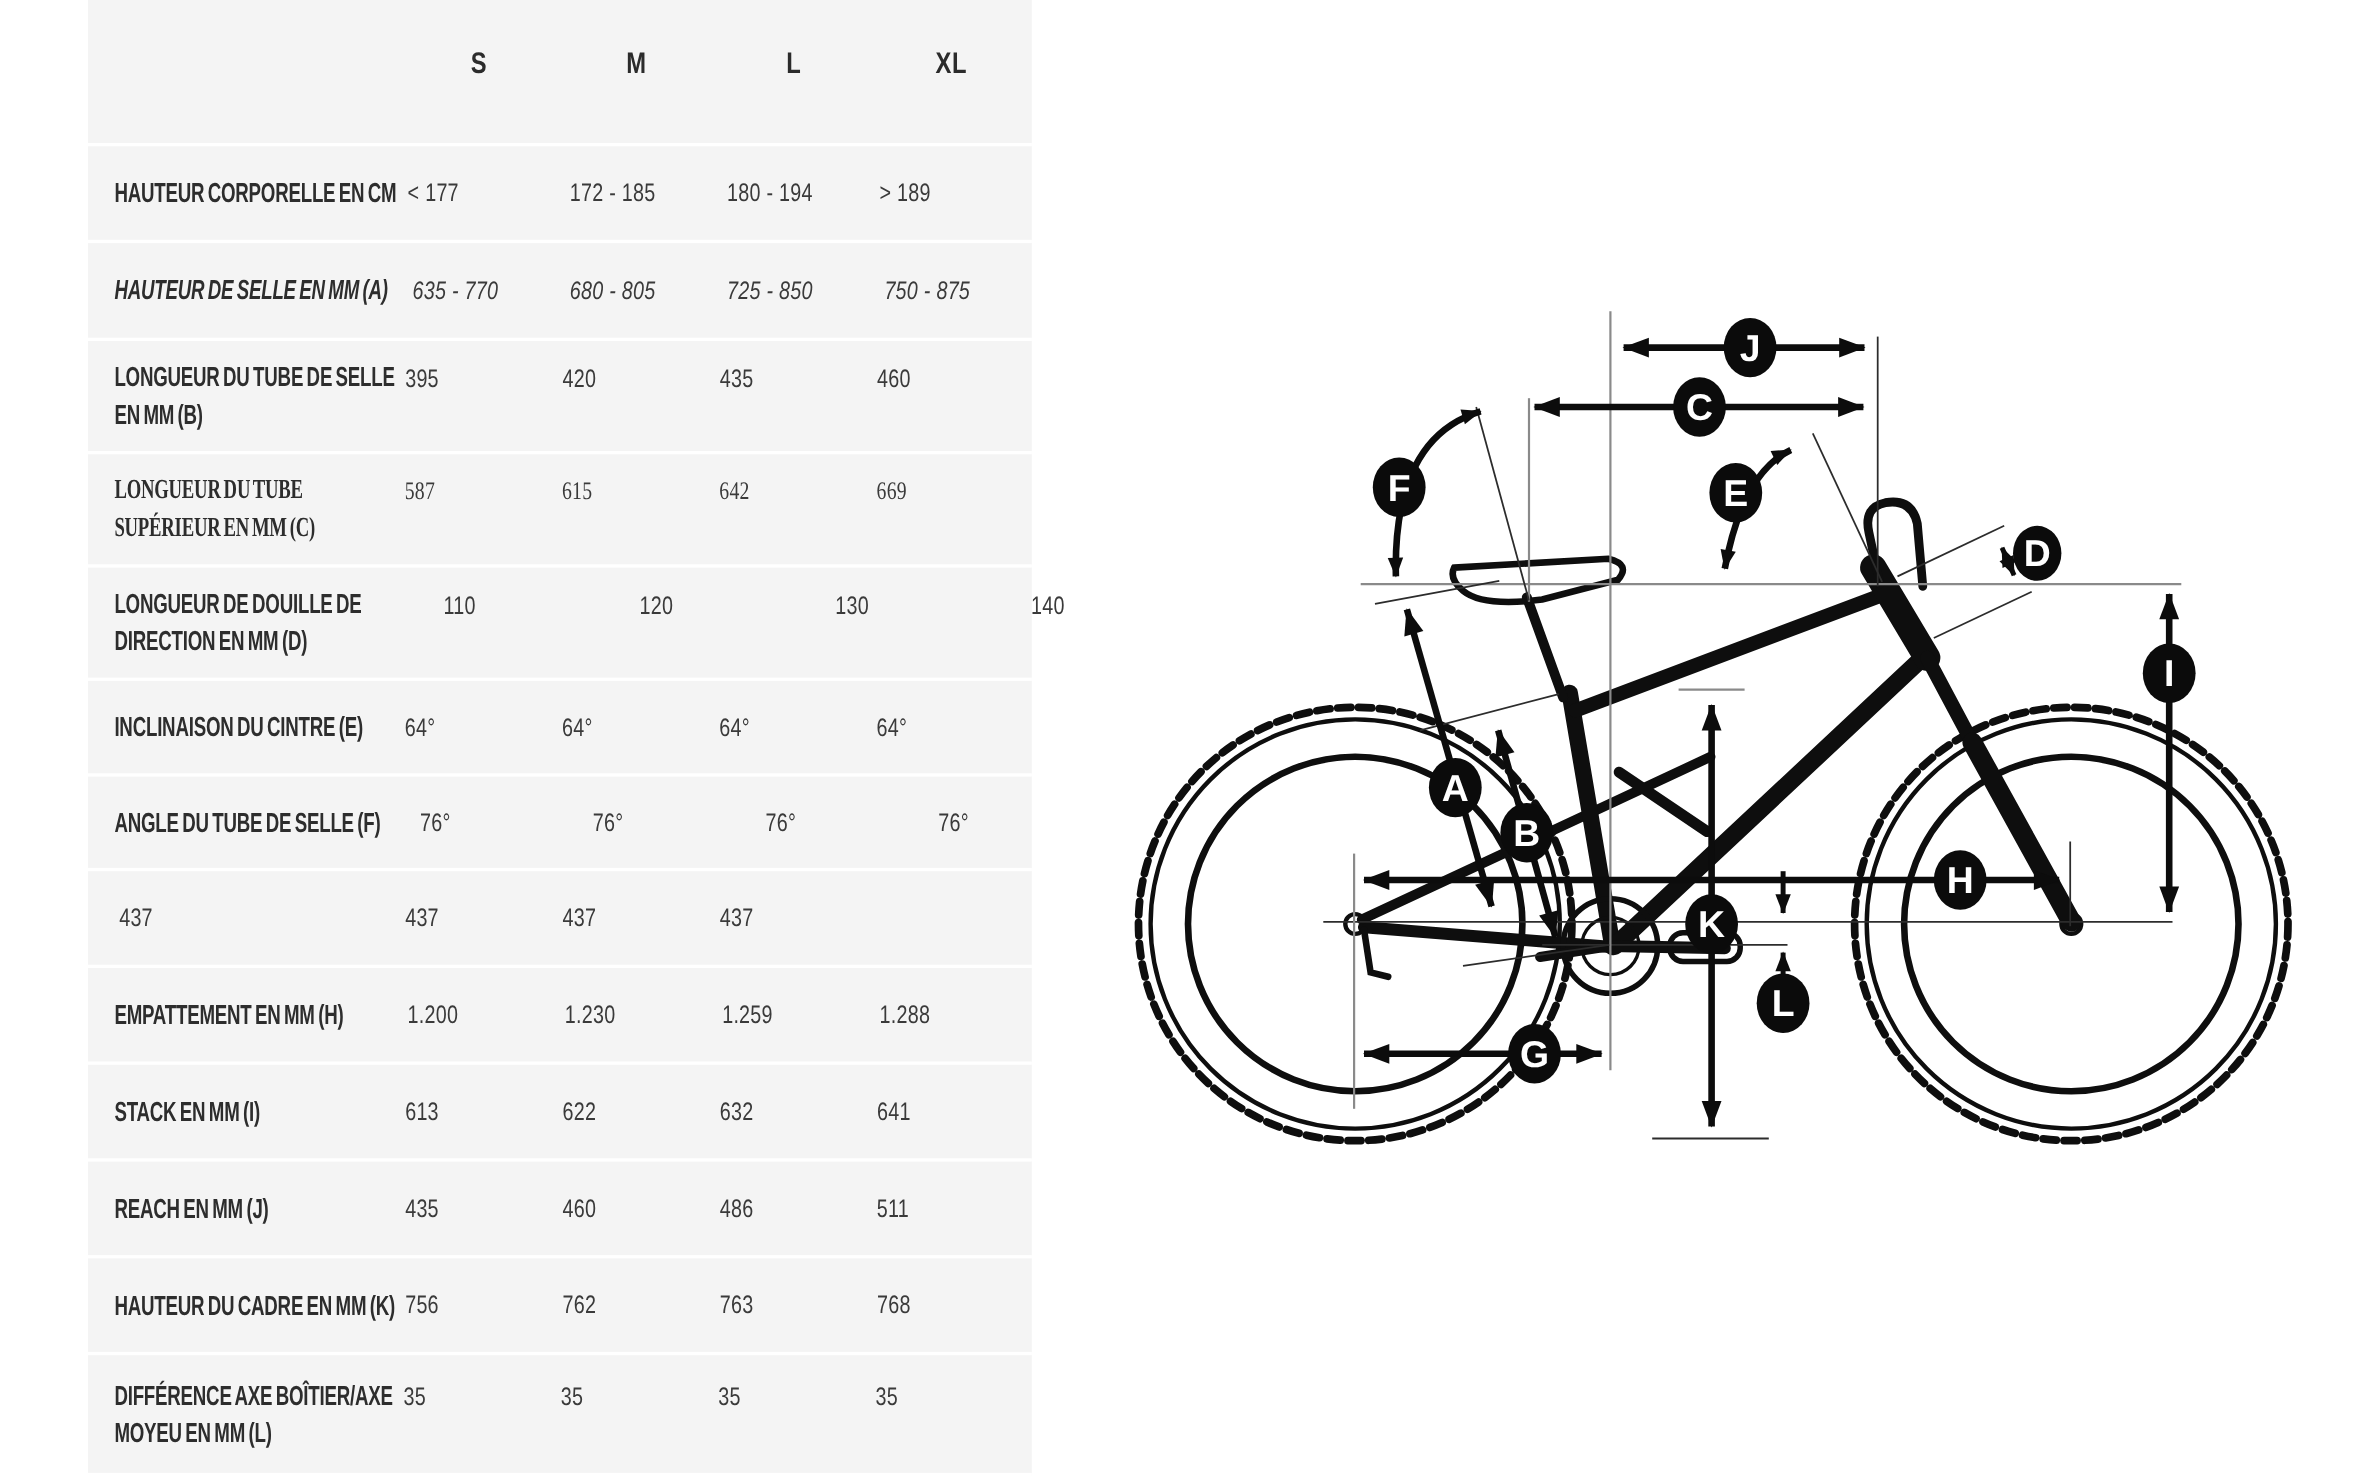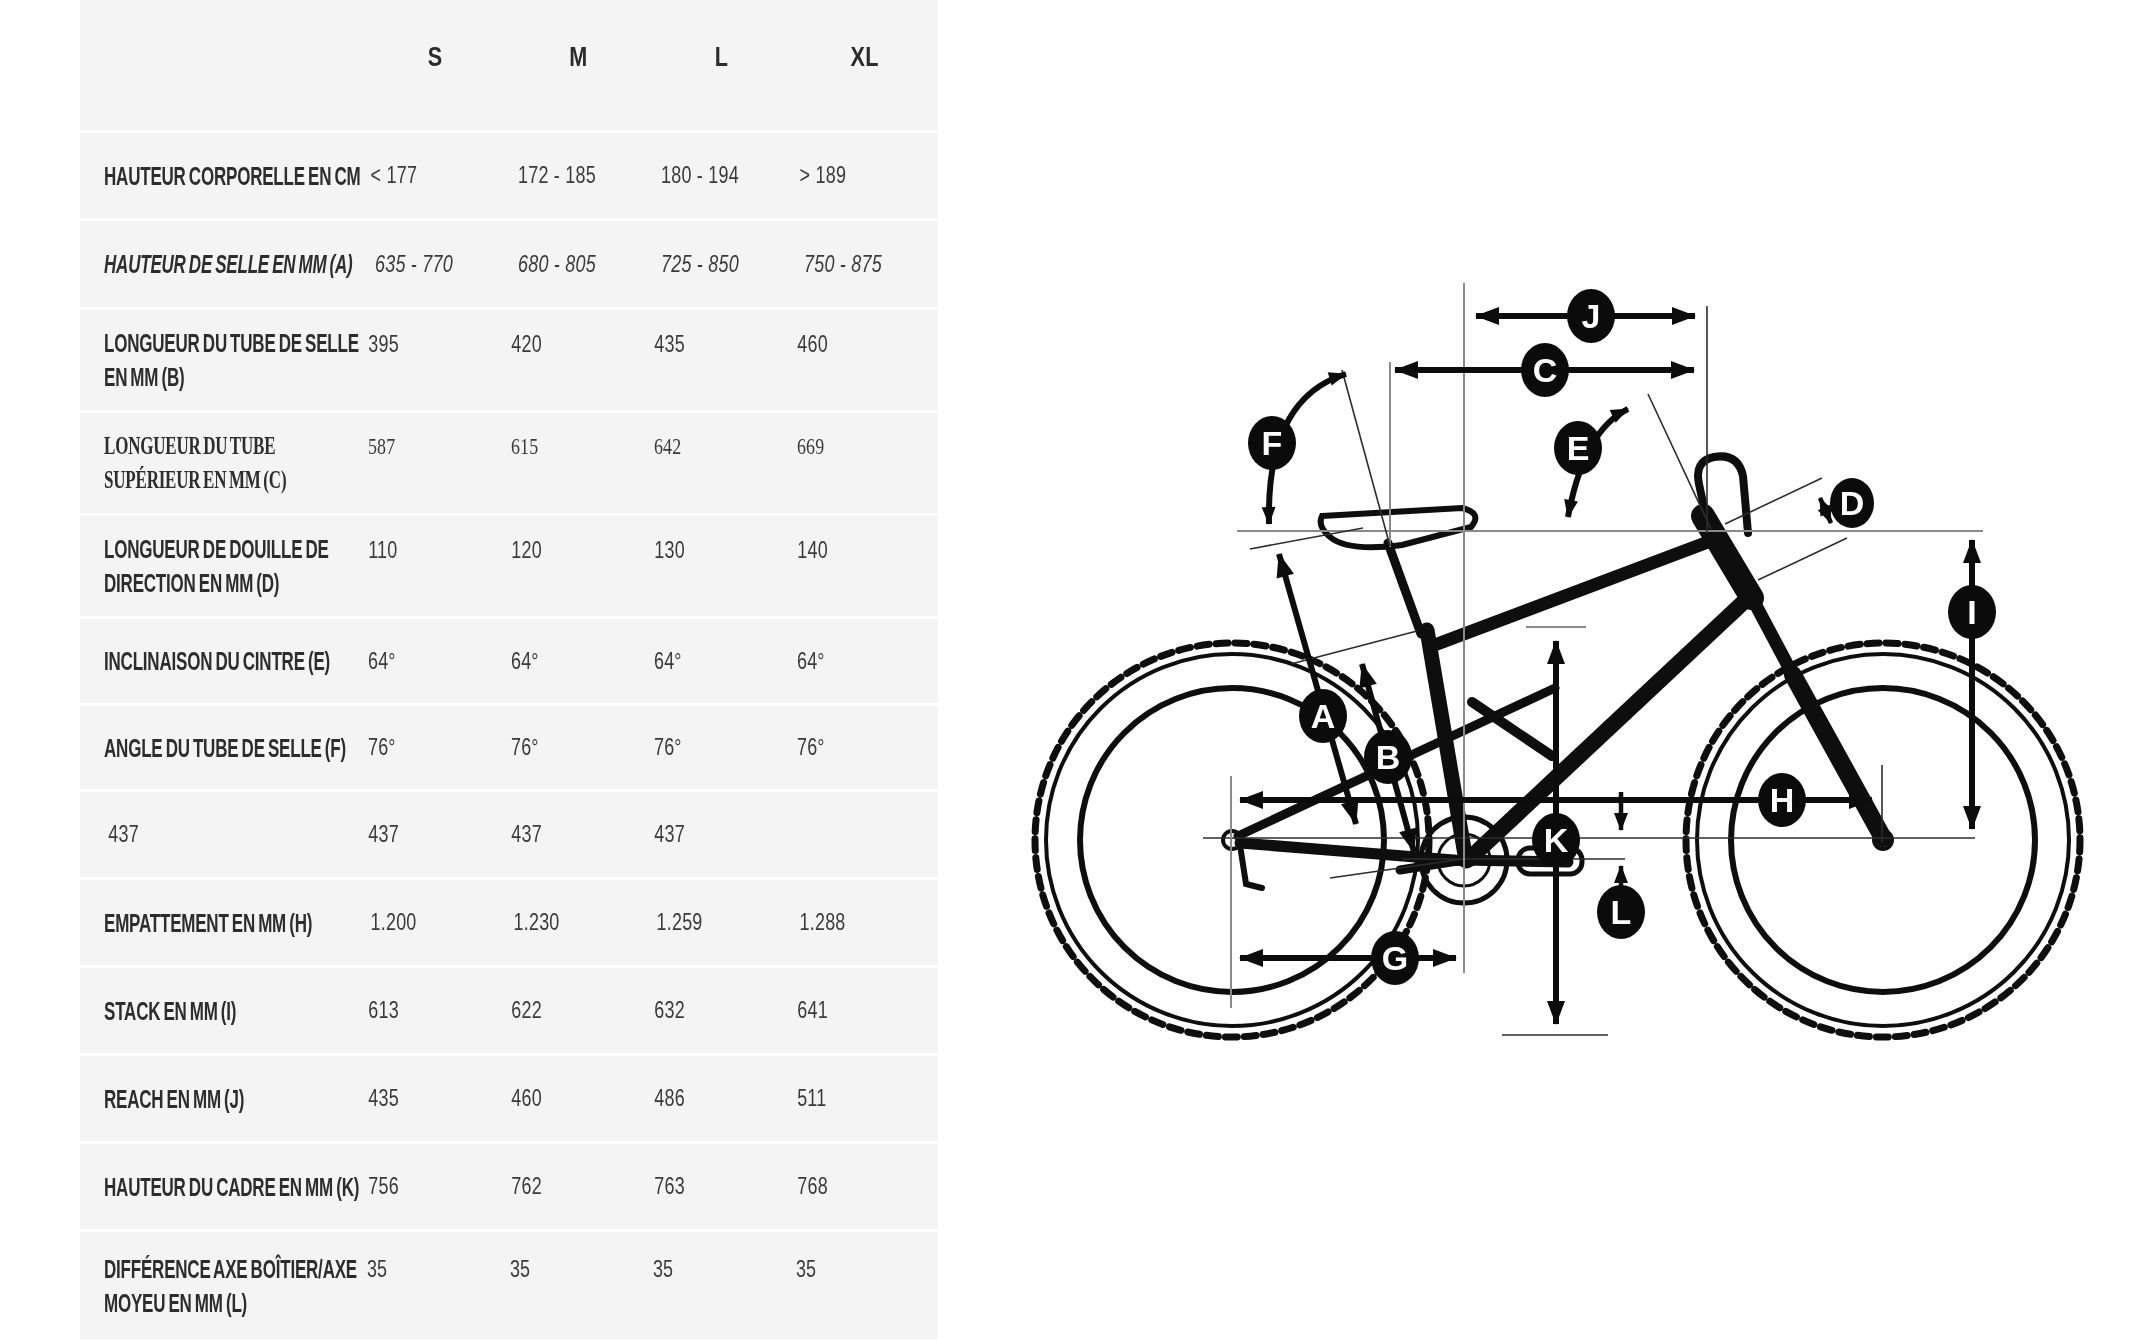--- a/index.html
+++ b/index.html
@@ -67,35 +67,35 @@
           <div class="val"><span class="condV">435</span></div>
           <div class="val"><span class="condV">460</span></div>
         </div>
         <div class="trow two" style="height: 103px; font-family: Liberation Serif, serif;">
           <div class="lblwrap"><span class="condL">LONGUEUR DU TUBE SUPÉRIEUR EN MM (C)</span></div>
           <div class="val"><span class="condV">587</span></div>
           <div class="val"><span class="condV">615</span></div>
           <div class="val"><span class="condV">642</span></div>
           <div class="val"><span class="condV">669</span></div>
         </div>
-        <div class="trow two" style="height: 103px;">
+        <div class="trow two" style="height: 103px; gap: 35px;">
           <div class="lblwrap"><span class="condL">LONGUEUR DE DOUILLE DE DIRECTION EN MM (D)</span></div>
           <div class="val"><span class="condV">110</span></div>
           <div class="val"><span class="condV">120</span></div>
           <div class="val"><span class="condV">130</span></div>
           <div class="val"><span class="condV">140</span></div>
         </div>
         <div class="trow" style="height: 87px;">
           <div class="lblwrap"><span class="condL">INCLINAISON DU CINTRE (E)</span></div>
           <div class="val"><span class="condV">64°</span></div>
           <div class="val"><span class="condV">64°</span></div>
           <div class="val"><span class="condV">64°</span></div>
           <div class="val"><span class="condV">64°</span></div>
         </div>
-        <div class="trow" style="height: 86px;">
+        <div class="trow" style="height: 86px; gap: 14px;">
           <div class="lblwrap"><span class="condL">ANGLE DU TUBE DE SELLE (F)</span></div>
           <div class="val"><span class="condV">76°</span></div>
           <div class="val"><span class="condV">76°</span></div>
           <div class="val"><span class="condV">76°</span></div>
           <div class="val"><span class="condV">76°</span></div>
         </div>
         <div class="trow" style="height: 88px;">
           <div class="val"><span class="condV">437</span></div>
           <div class="val"><span class="condV">437</span></div>
           <div class="val"><span class="condV">437</span></div>

